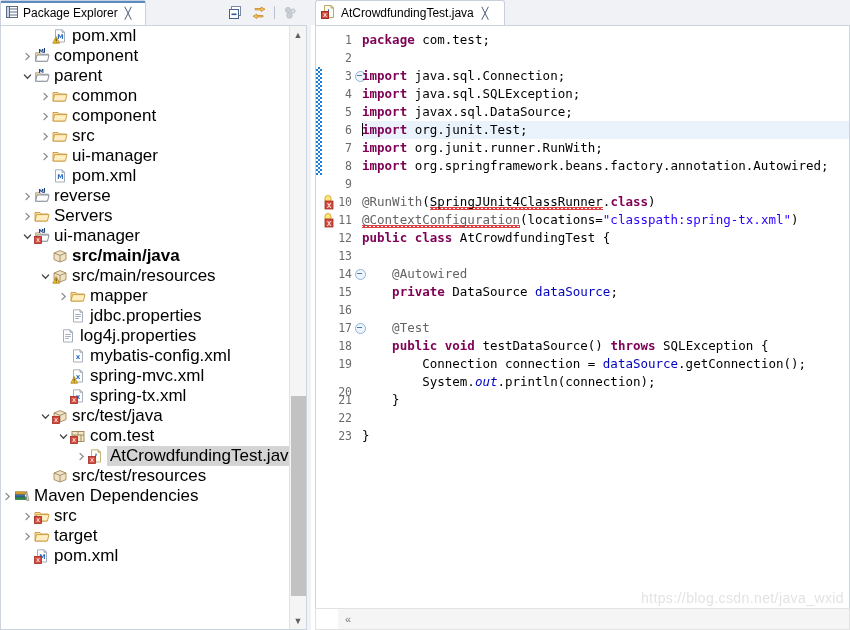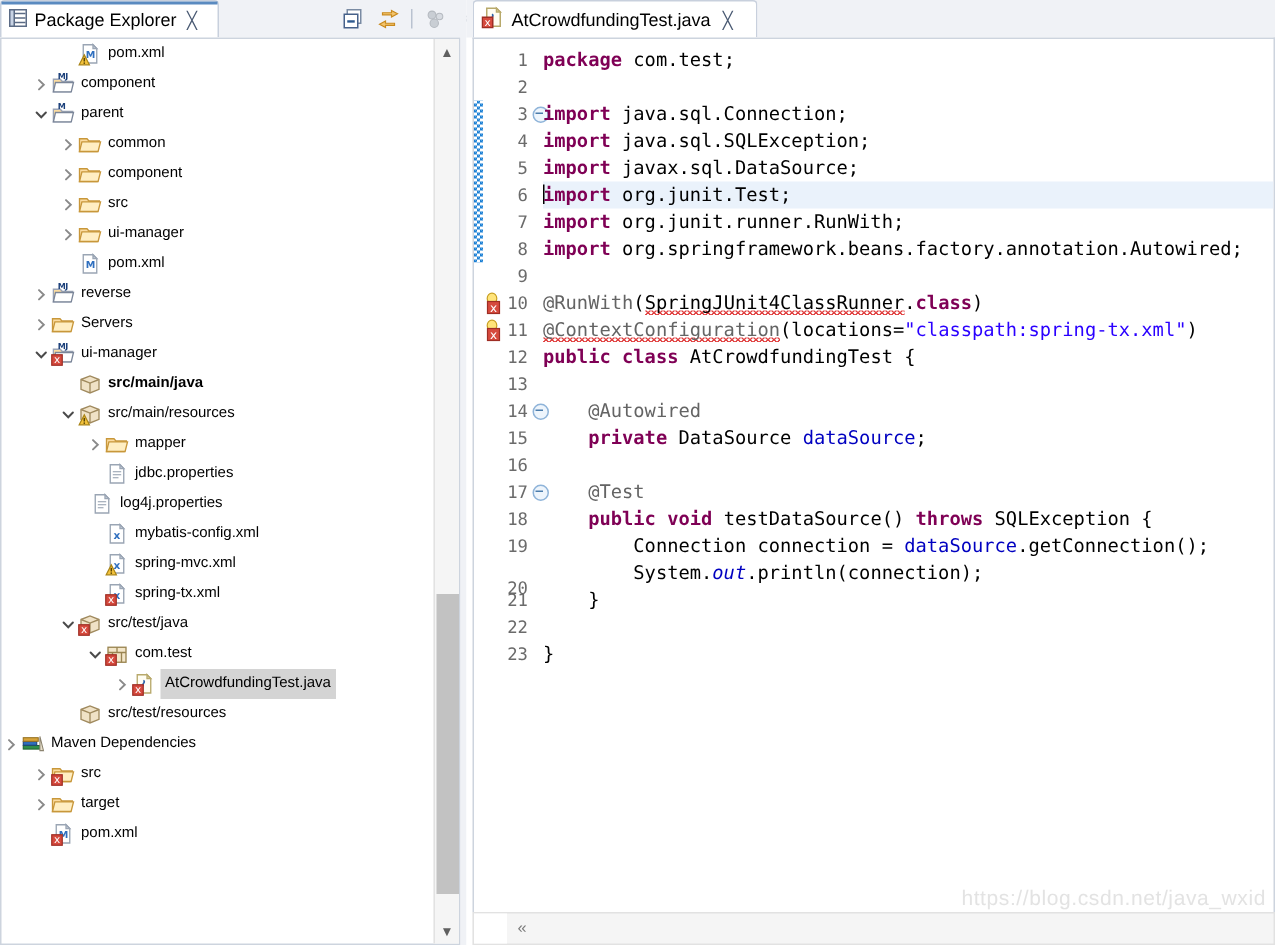--- a/index.html
+++ b/index.html
@@ -32,21 +32,21 @@
 
   .view-toolbar{position:absolute;right:2px;top:3px;display:flex;align-items:center;gap:7px;height:19px;}
   .tb-icon{width:16px;height:16px;display:block;}
   .tb-sep{width:1px;height:13px;background:#b9c2d0;}
 
   .tree-area{position:absolute;left:0;top:25px;width:307px;height:605px;background:#fff;border:1px solid #cdd4de;box-sizing:border-box;}
   .tree{position:absolute;left:0;top:0;right:17px;bottom:0;overflow:hidden;}
   .row{height:20px;display:flex;align-items:center;white-space:nowrap;}
   .row .twisty{width:12px;height:20px;flex:0 0 12px;display:flex;align-items:center;justify-content:center;}
   .row .ico{width:18px;height:18px;flex:0 0 18px;margin-right:3px;display:flex;align-items:center;justify-content:center;}
-  .row .lbl{font-size:10px;color:#000;line-height:20px;}
+  .row .lbl{font-size:17px;color:#000;line-height:20px;}
   .row .lbl .dim{color:#9b7b4a;}
   .row.sel .lbl{background:#d4d4d4;padding:0 3px;margin-left:-1px;}
 
   
   .vscroll{position:absolute;right:0;top:0;width:17px;bottom:0;background:#f5f5f5;border-left:1px solid #e2e2e2;box-sizing:border-box;}
   .vscroll .arrow{height:17px;display:flex;align-items:center;justify-content:center;color:#606060;font-size:9px;}
   .vscroll .arrow.bot{position:absolute;bottom:0;left:0;right:0;}
   .vscroll .thumb{position:absolute;left:1px;width:15px;background:#c2c2c2;}
 
   

